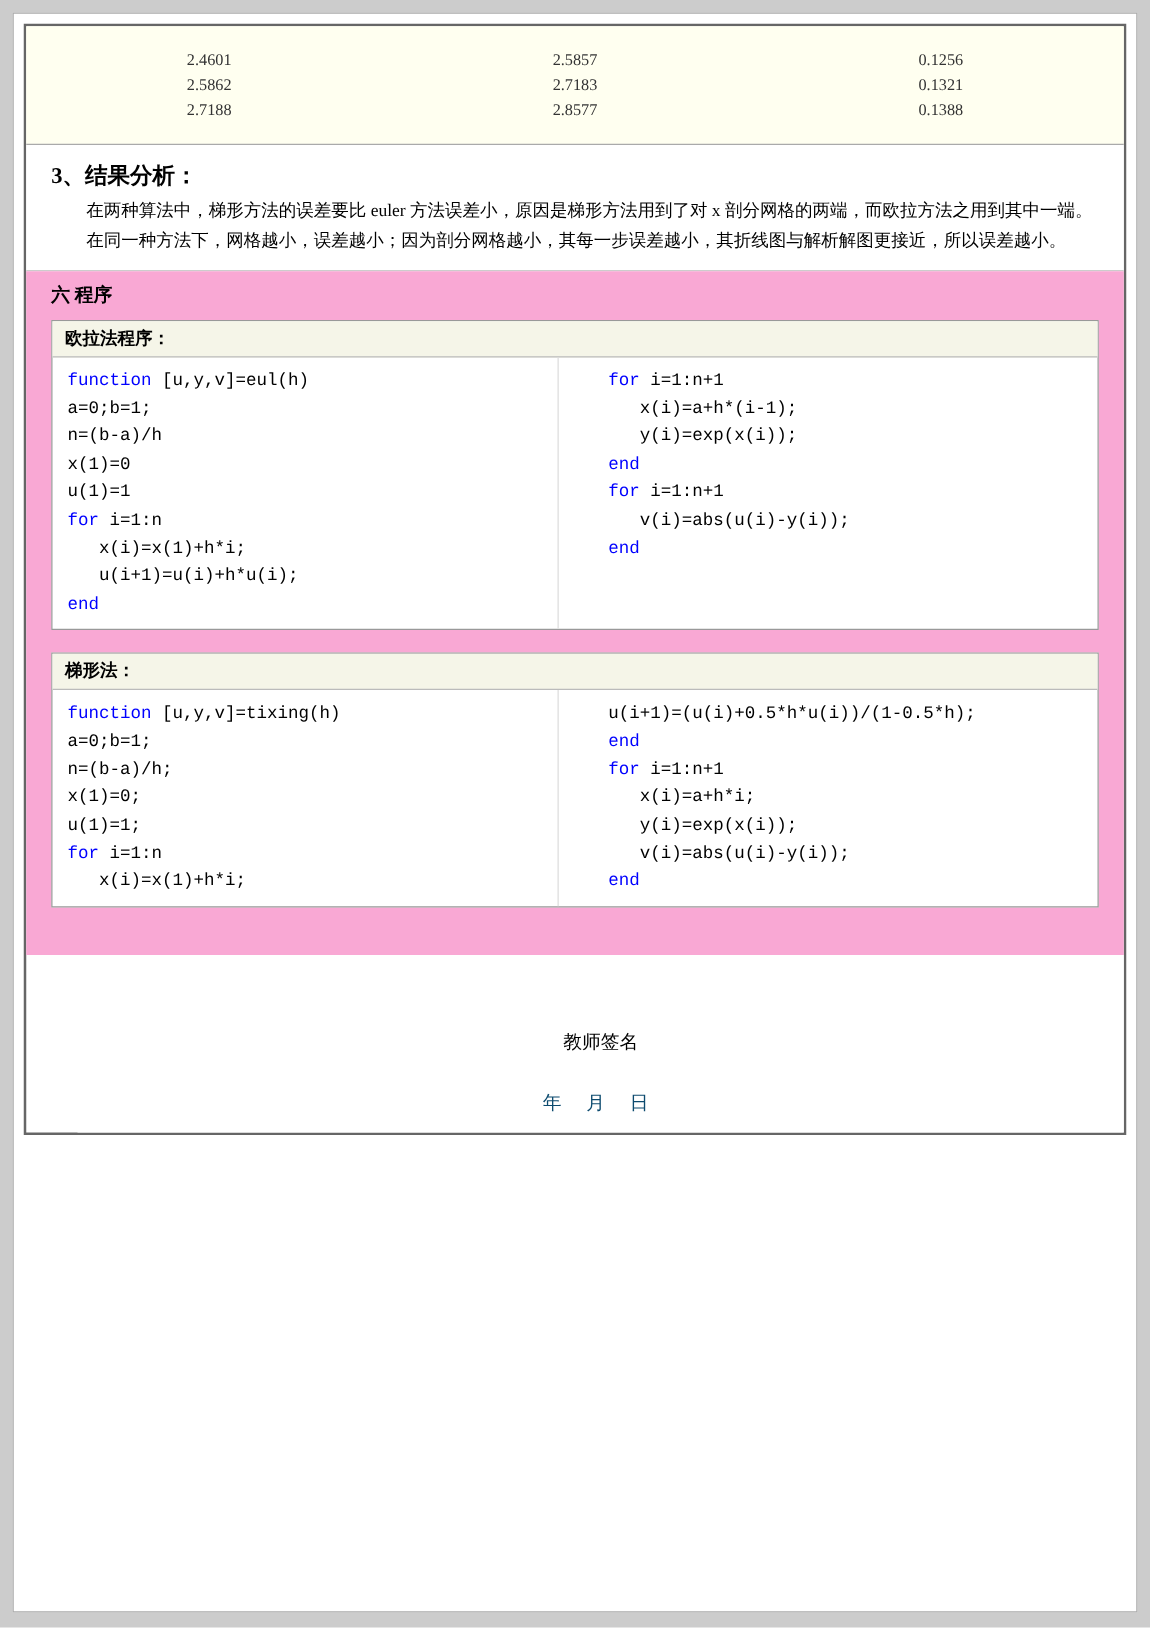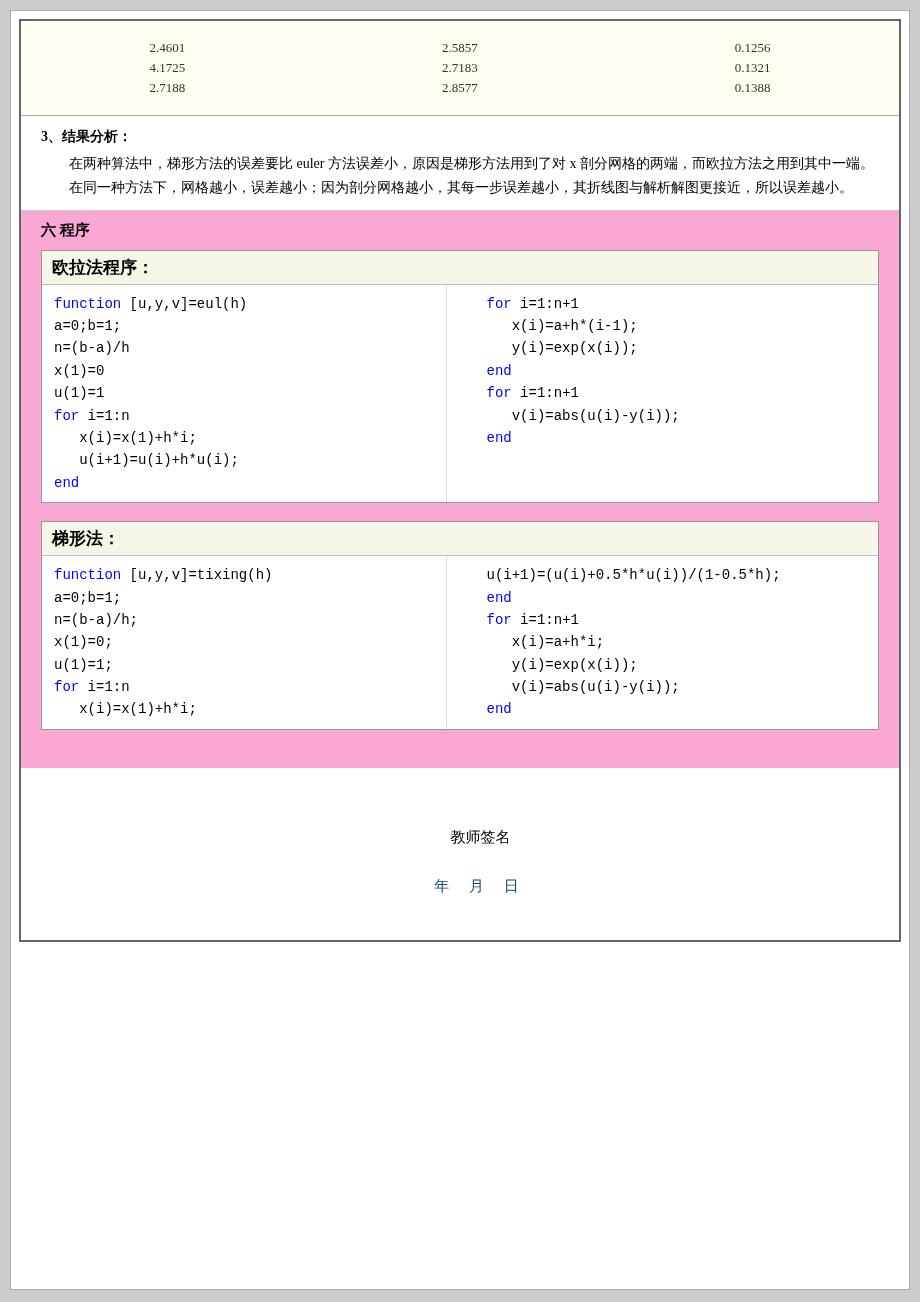--- a/index.html
+++ b/index.html
@@ -37,21 +37,21 @@
     .num-col {
       width: 33%;
     }
     
     .analysis-section {
       padding: 12px 20px 10px 20px;
       background: #fff;
       border-bottom: 1px solid #ccc;
     }
     .analysis-title {
-      font-size: 14px;
+      font-size: 18px;
       font-weight: bold;
       color: #000;
       margin-bottom: 6px;
     }
     .analysis-para {
       font-size: 14px;
       color: #000;
       line-height: 1.7;
       text-indent: 2em;
     }
@@ -69,21 +69,21 @@
     
     .code-block {
       border: 1px solid #999;
       margin-bottom: 18px;
       background: #fff;
     }
     .code-block-title {
       background: #f5f5e8;
       border-bottom: 1px solid #bbb;
       padding: 5px 10px;
-      font-size: 17px;
+      font-size: 14px;
       font-weight: bold;
       color: #000;
     }
     .code-content {
       display: flex;
       font-family: "Courier New", Courier, monospace;
       font-size: 14px;
     }
     .code-col {
       flex: 1;
@@ -97,21 +97,21 @@
       margin-left: 28px;
     }
     .code-line {
       line-height: 1.6;
       color: #000;
       white-space: pre;
     }
     .kw { color: #0000ff; } 
     
     .footer-section {
-      padding: 60px 20px 44px 20px;
+      padding: 60px 20px 14px 20px;
       background: #fff;
       text-align: center;
       margin-left: 41px;
     }
     .teacher-sign {
       font-size: 15px;
       color: #000;
       margin-bottom: 30px;
     }
     .date-line {
@@ -133,21 +133,21 @@
 
     <div class="top-table-section">
       <table class="top-table">
         <tbody id="table-body">
         <tr>
               <td class="num-col">2.4601</td>
               <td class="num-col">2.5857</td>
               <td class="num-col">0.1256</td>
             </tr>
             <tr>
-              <td class="num-col">4.1725</td>
+              <td class="num-col">2.5862</td>
               <td class="num-col">2.7183</td>
               <td class="num-col">0.1321</td>
             </tr>
             <tr>
               <td class="num-col">2.7188</td>
               <td class="num-col">2.8577</td>
               <td class="num-col">0.1388</td>
             </tr>
           </tbody>
       </table>

